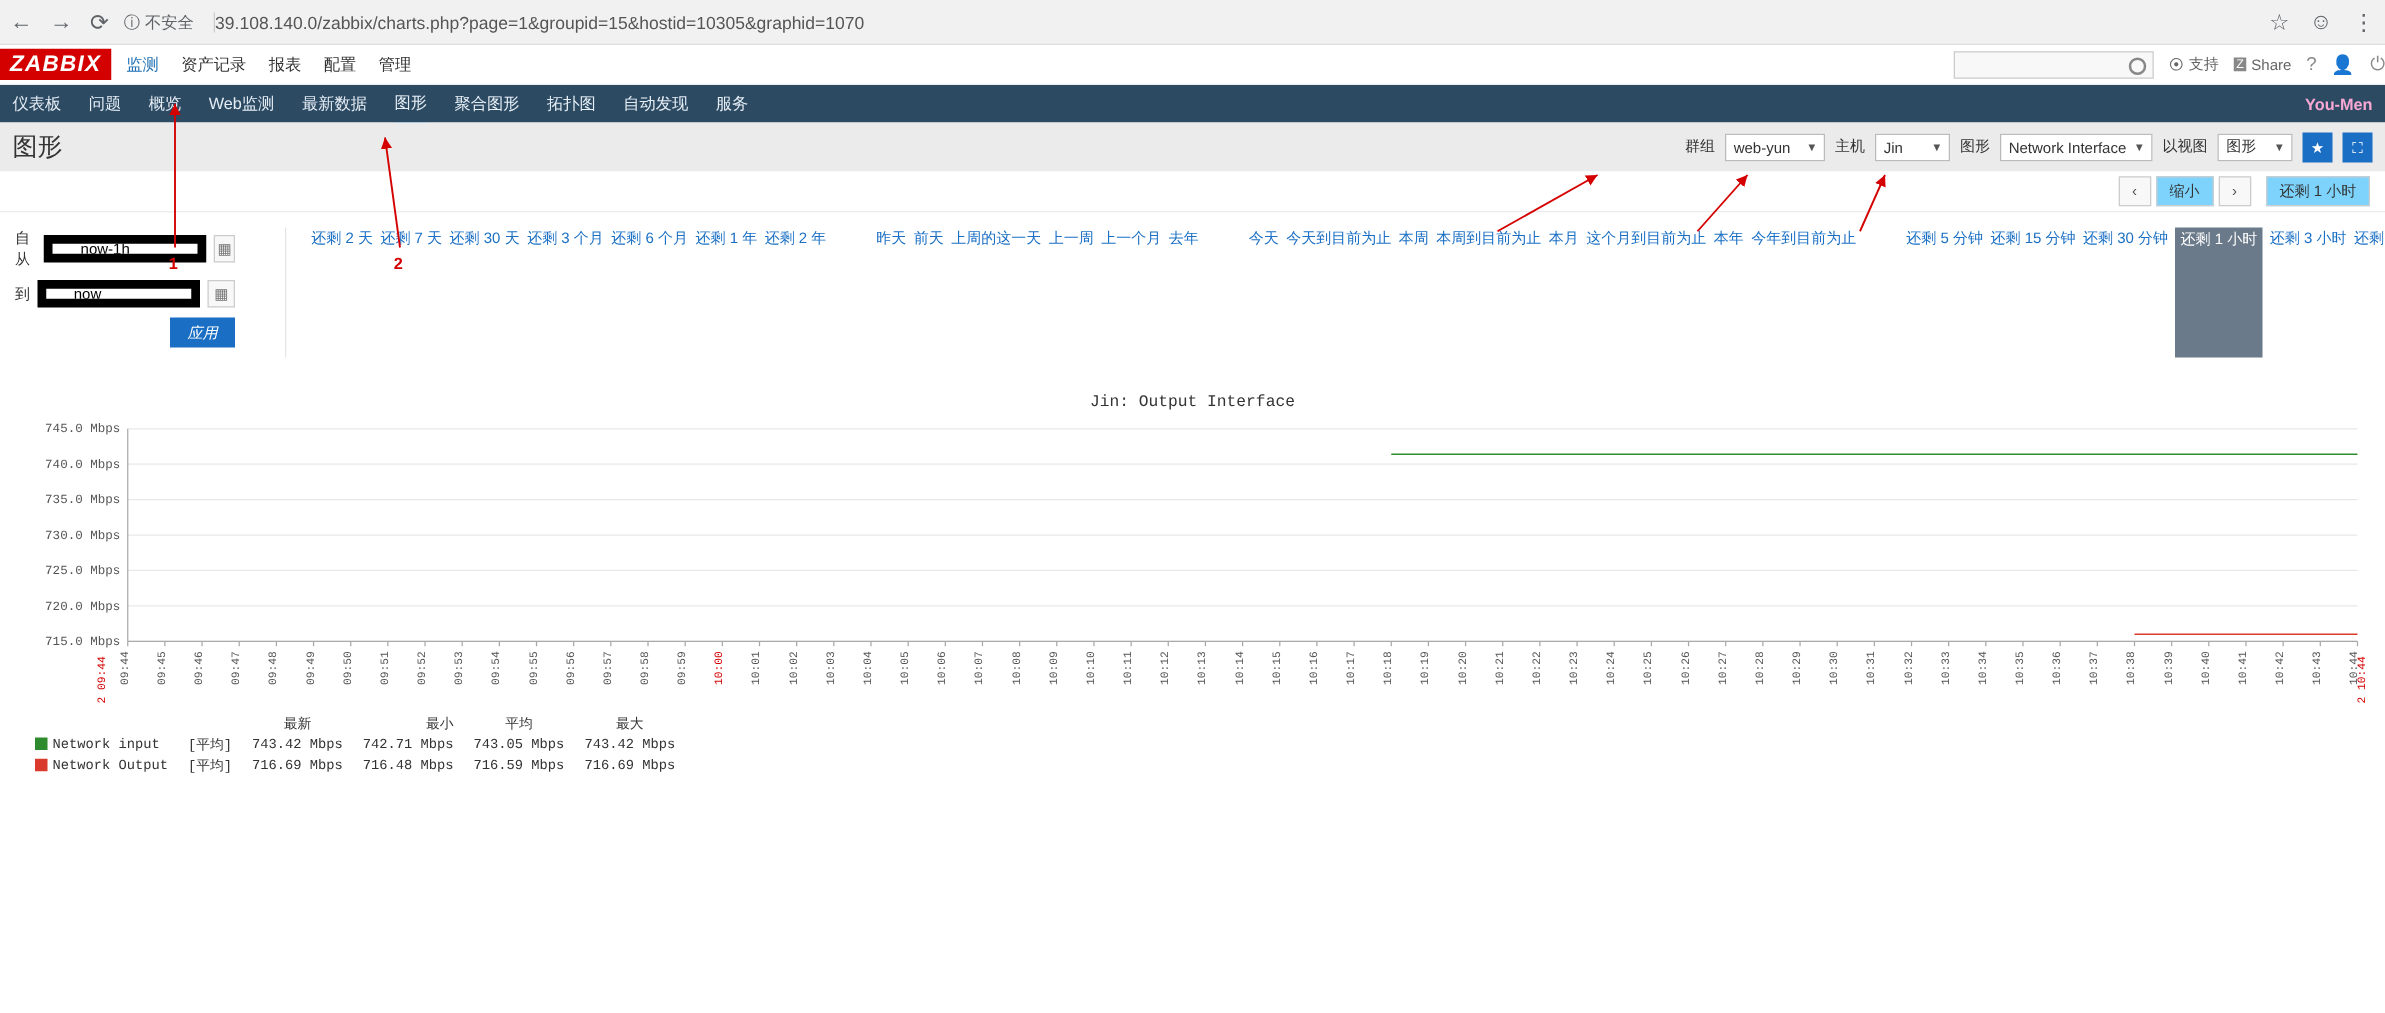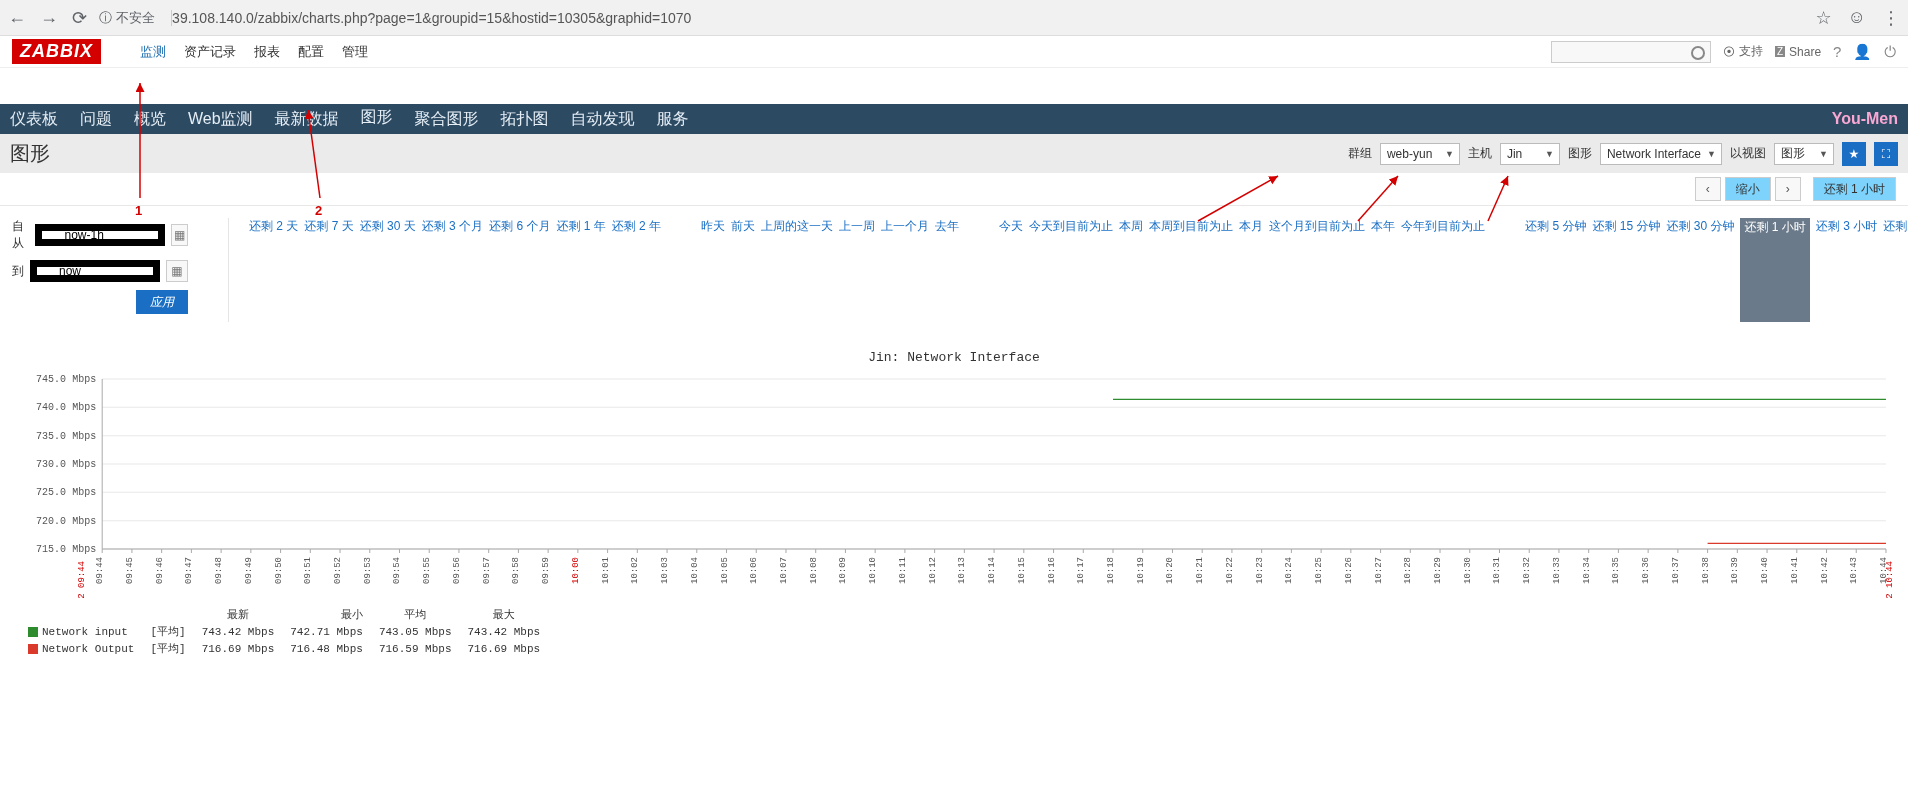--- a/index.html
+++ b/index.html
@@ -8,33 +8,33 @@
 
 .browser-bar { height: 36px; background: #f1f1f1; border-bottom: 1px solid #ddd; display: flex; align-items: center; padding: 0 8px; gap: 12px; }
 .nav-icons { display: flex; gap: 14px; align-items: center; color: #5f6368; }
 .nav-icons span { font-size: 18px; }
 .insecure { display: flex; align-items: center; gap: 4px; color: #5f6368; font-size: 13px; }
 .url-bar { flex: 1; font-size: 14px; color: #555; padding-left: 0; border-left: 1px solid #ccc; margin-left: 4px; }
 .browser-right { display: flex; gap: 16px; align-items: center; color: #5f6368; }
 .browser-right span { font-size: 18px; }
 
 
-.z-header { background: #fff; height: 32px; display: flex; align-items: center; padding: 0 12px; border-bottom: 1px solid #eee; gap: 27px; }
+.z-header { background: #fff; height: 32px; display: flex; align-items: center; padding: 0 0; border-bottom: 1px solid #eee; }
 .logo { background: #d40000; color: #fff; font-weight: bold; font-size: 18px; padding: 2px 8px; font-style: italic; letter-spacing: 1px; }
 .main-menu { display: flex; margin-left: 12px; gap: 18px; }
 .main-menu a { color: #333; text-decoration: none; font-size: 13px; }
 .main-menu a.active { color: #1f6fb2; }
 .header-right { margin-left: auto; display: flex; align-items: center; gap: 12px; }
 .search-box { width: 160px; height: 22px; border: 1px solid #ccc; background: #f8f8f8; padding: 0 22px 0 6px; position: relative; }
 .search-box::after { content: ""; position: absolute; right: 5px; top: 4px; width: 10px; height: 10px; border: 2px solid #888; border-radius: 50%; }
 .hr-link { color: #666; font-size: 12px; display: flex; align-items: center; gap: 4px; }
 .hr-icon { color: #888; font-size: 15px; }
 
 
-.sub-menu { background: #2d4a63; height: 30px; display: flex; align-items: center; padding: 0 10px; color: #fff; font-size: 16px; margin-top: 36px; }
+.sub-menu { background: #2d4a63; height: 30px; display: flex; align-items: center; padding: 0 10px; color: #fff; font-size: 13px; }
 .sub-menu a { color: #e5eef5; text-decoration: none; margin-right: 22px; padding: 7px 0; }
 .sub-menu a.active { border-bottom: 3px solid #4fa3e0; }
 .sub-menu .right-user { margin-left: auto; color: #f9a8d4; font-weight: bold; }
 
 
 .title-row { background: #ebebeb; padding: 6px 10px; display: flex; align-items: center; }
 .page-title { font-size: 20px; font-weight: normal; color: #333; }
 .filters { margin-left: auto; display: flex; align-items: center; gap: 8px; font-size: 12px; }
 .filters label { color: #333; }
 .sel { border: 1px solid #bbb; background: #fff; height: 22px; padding: 0 20px 0 6px; font-size: 12px; min-width: 60px; position: relative; display: inline-flex; align-items: center; }
@@ -232,21 +232,21 @@
         </marker>
       </defs>
     <line x1="140" y1="130" x2="140" y2="15" stroke="#d40000" stroke-width="1.5" marker-end="url(#ah2)"></line>
     <line x1="320" y1="130" x2="308" y2="42" stroke="#d40000" stroke-width="1.5" marker-end="url(#ah2)"></line>
   </svg>
   <span class="ann" style="left:135px; top:135px;">1</span>
   <span class="ann" style="left:315px; top:135px;">2</span>
 </div>
 
 <div class="chart-wrap">
-  <div class="chart-title">Jin: Network Interface</div>
+  <div class="chart-title">Jin: Output Interface</div>
   <svg class="chart-svg" id="chart" viewBox="0 0 1880 230" preserveAspectRatio="none">
       <line x1="90" x2="1870" y1="180" y2="180" stroke="#e8e8e8"></line>
       <text x="84" y="183" text-anchor="end" font-size="10" font-family="Courier New" fill="#555">715.0 Mbps</text>
       <line x1="90" x2="1870" y1="151.66666666666666" y2="151.66666666666666" stroke="#e8e8e8"></line>
       <text x="84" y="154.66666666666666" text-anchor="end" font-size="10" font-family="Courier New" fill="#555">720.0 Mbps</text>
       <line x1="90" x2="1870" y1="123.33333333333334" y2="123.33333333333334" stroke="#e8e8e8"></line>
       <text x="84" y="126.33333333333334" text-anchor="end" font-size="10" font-family="Courier New" fill="#555">725.0 Mbps</text>
       <line x1="90" x2="1870" y1="95" y2="95" stroke="#e8e8e8"></line>
       <text x="84" y="98" text-anchor="end" font-size="10" font-family="Courier New" fill="#555">730.0 Mbps</text>
       <line x1="90" x2="1870" y1="66.66666666666667" y2="66.66666666666667" stroke="#e8e8e8"></line>

